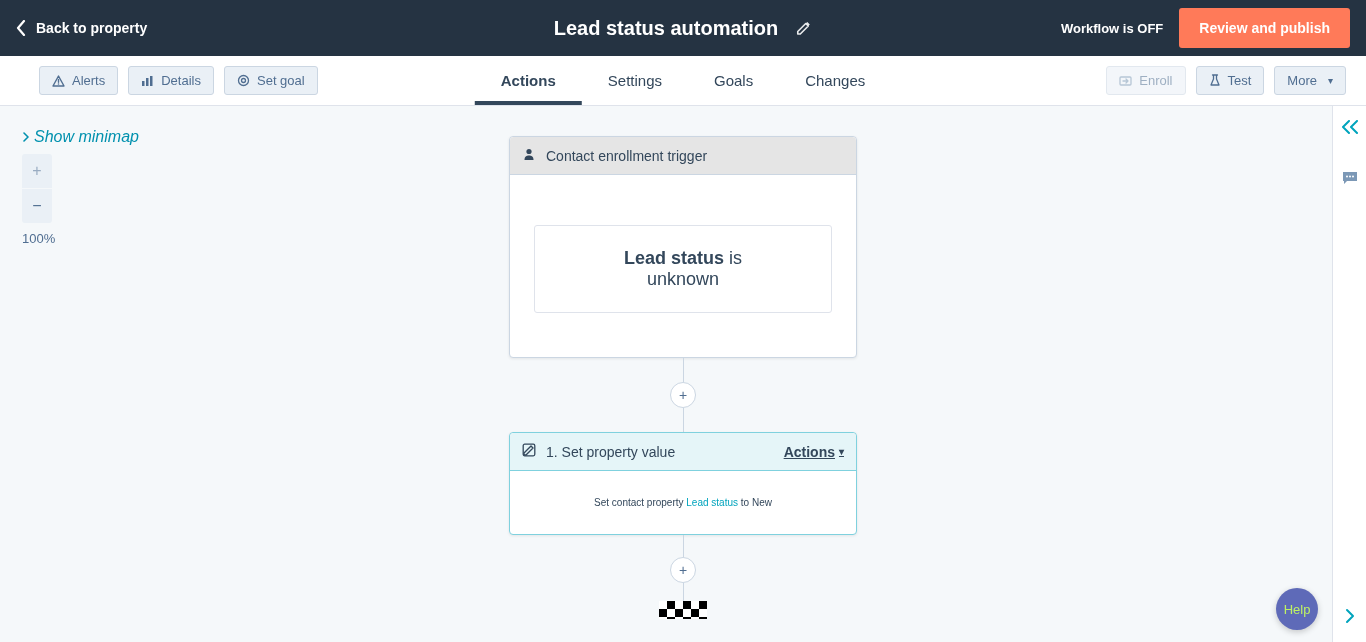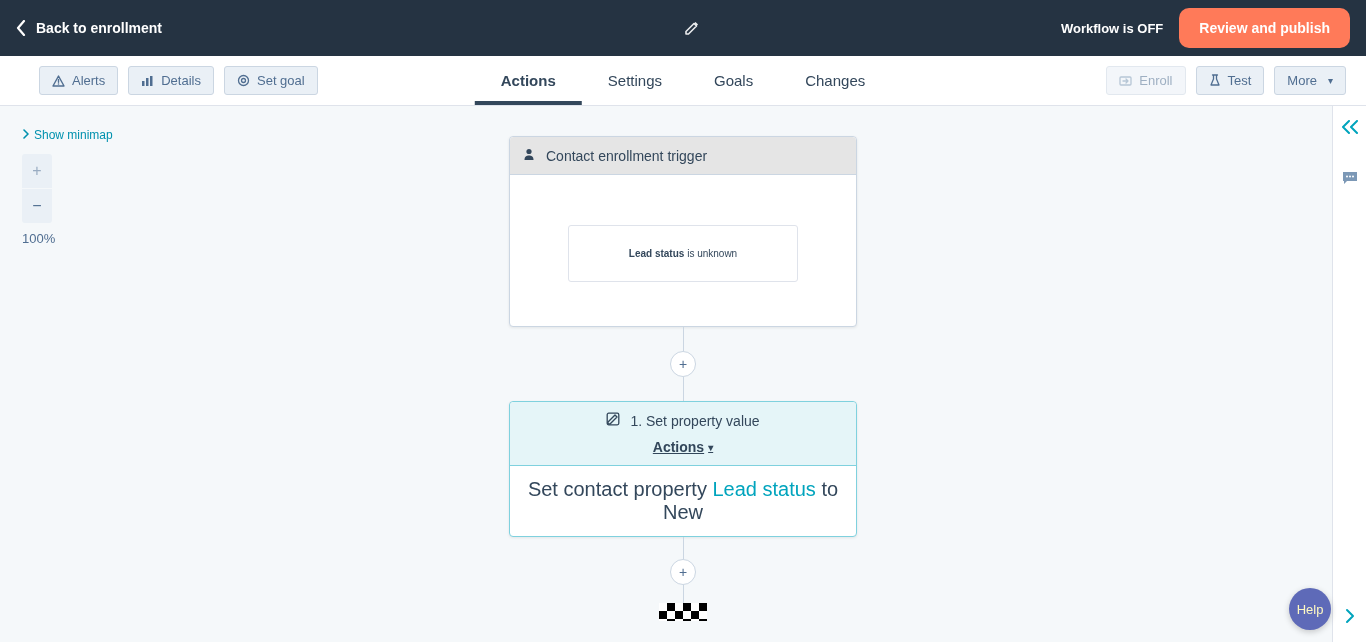--- a/index.html
+++ b/index.html
@@ -61,21 +61,21 @@
     font-size: 13px;
     font-weight: 600;
   }
   .publish-btn {
     background: #ff7a59;
     color: #fff;
     border: none;
     padding: 12px 20px;
     font-size: 14px;
     font-weight: 600;
-    border-radius: 10px;
+    border-radius: 3px;
     cursor: pointer;
   }
 
   
   .toolbar {
     height: 50px;
     display: flex;
     align-items: center;
     padding: 0 20px;
     border-bottom: 1px solid #dfe3eb;
@@ -146,25 +146,26 @@
   .canvas {
     position: relative;
     height: calc(642px - 56px - 50px);
     background: #f5f8fa;
   }
   .minimap-toggle {
     position: absolute;
     top: 22px;
     left: 22px;
     color: #0091ae;
-    font-size: 12px;
+    font-size: 16px;
     cursor: pointer;
     display: flex;
     align-items: center;
     gap: 4px;
+    font-style: italic;
   }
   .zoom-box {
     position: absolute;
     top: 48px;
     left: 22px;
   }
   .zoom-btn {
     width: 30px;
     height: 34px;
     background: #eaf0f6;
@@ -215,21 +216,21 @@
   }
   .card-body {
     padding: 50px 24px 44px;
     display: flex;
     justify-content: center;
   }
   .trigger-chip {
     border: 1px solid #dfe3eb;
     border-radius: 3px;
     padding: 22px 60px;
-    font-size: 10px;
+    font-size: 18px;
     color: #33475b;
     text-align: center;
   }
   .trigger-chip b { font-weight: 600; }
 
   .connector-line {
     width: 1px;
     background: #cbd6e2;
   }
   .add-btn {
@@ -246,41 +247,40 @@
     cursor: pointer;
   }
 
   .card.action {
     border: 1px solid #7fd1de;
   }
   .card.action .card-header-line {
     background: #e5f5f8;
     border-bottom: 1px solid #7fd1de;
     justify-content: space-between;
-    flex-direction: column;
   }
   .action-left {
     display: flex;
     align-items: center;
     gap: 10px;
   }
   .actions-link {
     font-size: 14px;
     font-weight: 600;
     color: #33475b;
     text-decoration: underline;
     display: flex;
     align-items: center;
     gap: 4px;
     cursor: pointer;
   }
   .card-body2 {
-    padding: 12px 16px;
+    padding: 26px 16px;
     text-align: center;
-    font-size: 20px;
+    font-size: 10px;
   }
   .link-teal { color: #00a4bd; cursor: pointer; }
 
   .end-flag {
     width: 48px;
     height: 18px;
     background-image:
       linear-gradient(45deg, #000 25%, transparent 25%),
       linear-gradient(-45deg, #000 25%, transparent 25%),
       linear-gradient(45deg, transparent 75%, #000 75%),
@@ -308,48 +308,49 @@
   .rail-ic { color:#00a4bd; cursor:pointer; display:inline-flex;}
   .rail-ic.muted { color:#7c98b6;}
   .rail-bottom {
     margin-top: auto;
     margin-bottom: 18px;
   }
 
   
   .help-btn {
     position: absolute;
-    right: 35px;
+    right: 48px;
     bottom: 12px;
     width: 42px;
     height: 42px;
     border-radius: 50%;
     background: #5e6ab8;
-    color: #fef9c3;
+    color: #bef264;
     display: flex;
     align-items: center;
     justify-content: center;
     font-size: 13px;
     cursor: pointer;
     box-shadow: 0 2px 6px rgba(0,0,0,0.2);
   }
 </style>
 </head>
 <body>
 
 <div class="top-header">
   <div class="back-link">
     <span class="back-chevron">
       <svg width="10" height="16" viewBox="0 0 10 16">
           <path d="M8 1 L2 8 L8 15" stroke="#fff" stroke-width="2.2" fill="none" stroke-linecap="round" stroke-linejoin="round"></path>
         </svg>
     </span>
-    <span>Back to enrollment</span>
+    <span>Back to property</span>
   </div>
   <div class="title-wrap">
+    <span class="page-title">Lead status automation</span>
     <span class="edit-icon">
       <svg width="16" height="16" viewBox="0 0 16 16">
           <path d="M2 11.5 L10 3.5 L12.5 6 L4.5 14 L2 14 Z M11 2.5 L13.5 5" stroke="#fff" stroke-width="1.6" fill="none" stroke-linejoin="round"></path>
         </svg>
     </span>
   </div>
   <div class="header-right">
     <span class="status-text">Workflow is OFF</span>
     <button class="publish-btn">Review and publish</button>
   </div>

